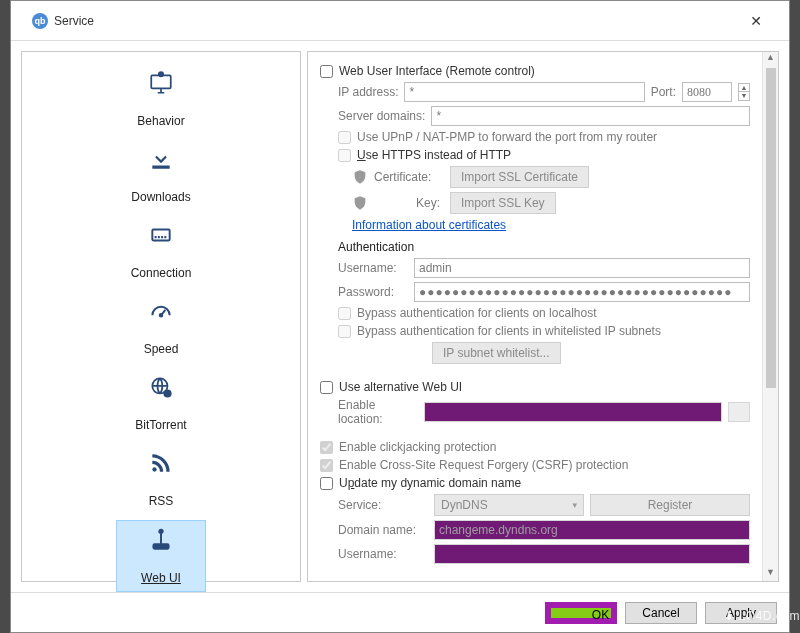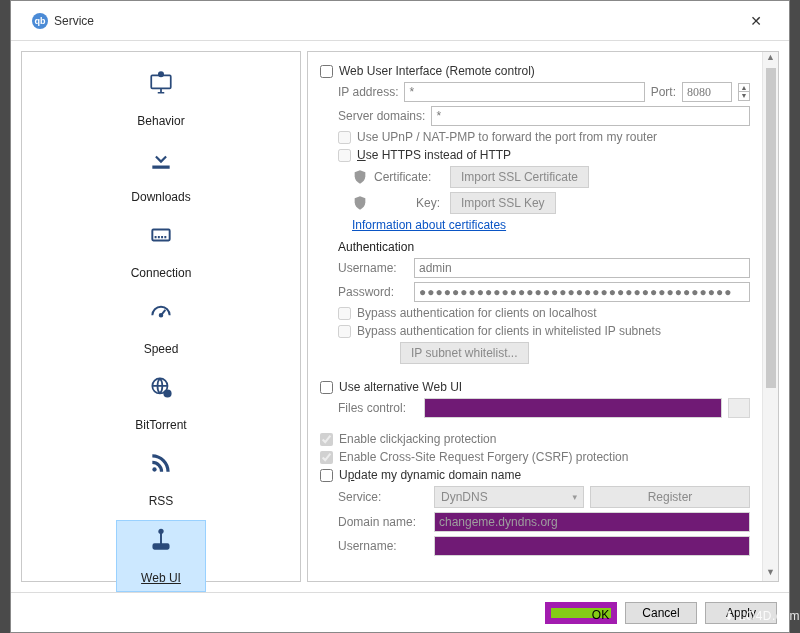--- a/index.html
+++ b/index.html
@@ -203,33 +203,33 @@
         <div class="row indent">
           <input type="checkbox" disabled="" style="">
           <span class="label-dim">Bypass authentication for clients on localhost</span>
         </div>
 
         <div class="row indent">
           <input type="checkbox" disabled="" style="">
           <span class="label-dim">Bypass authentication for clients in whitelisted IP subnets</span>
         </div>
 
-        <div class="row indent" style="margin-left:80px">
+        <div class="row indent" style="margin-left:112px">
           <button class="btn dim">IP subnet whitelist...</button>
         </div>
 
         <div style="height:8px"></div>
 
         <div class="row">
           <input type="checkbox" style="">
           <span>Use alternative Web UI</span>
         </div>
 
         <div class="row indent">
-          <span class="label-dim" style="width:80px">Files control:</span>
+          <span class="label-dim" style="width:80px">Enable location:</span>
           <input class="input-txt disabled" style="flex: 1 1 0%;" disabled="" value="">
           <button class="folder-btn"></button>
         </div>
 
         <div style="height:6px"></div>
 
         <div class="row">
           <input type="checkbox" checked="" disabled="" style="">
           <span class="label-dim">Enable clickjacking protection</span>
         </div>

